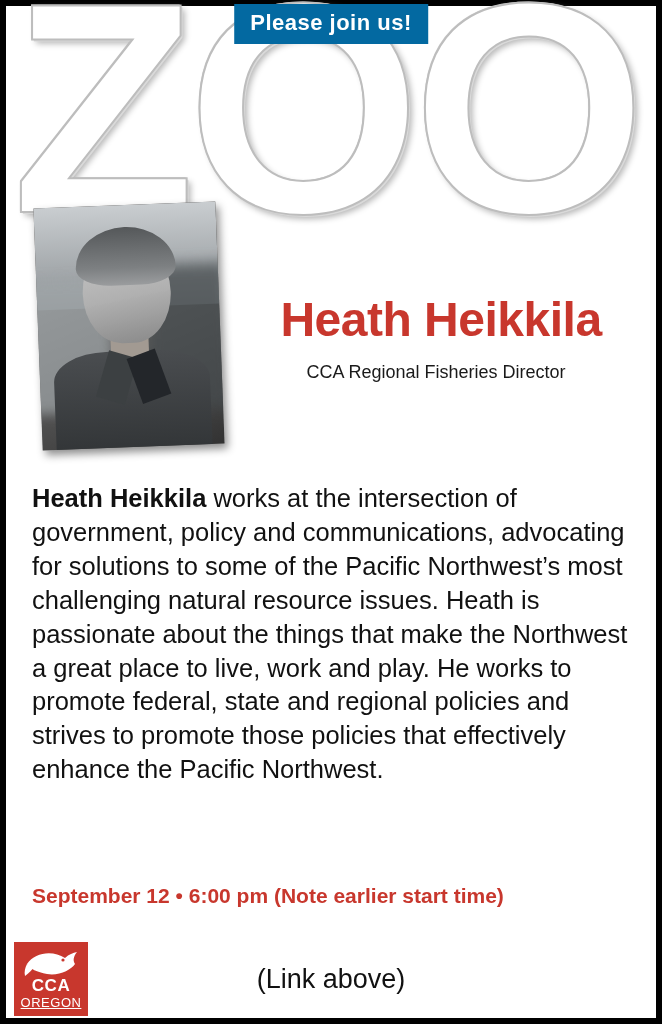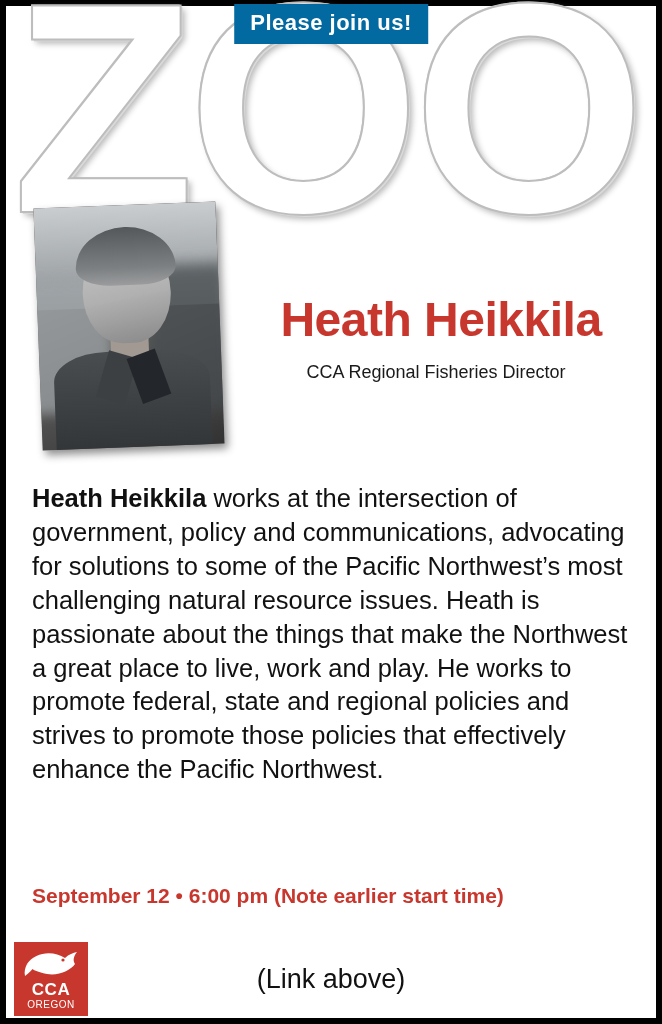--- a/index.html
+++ b/index.html
@@ -259,23 +259,24 @@
     width: 56px;
     height: 30px;
   }
   .logo .cca {
     font-weight: bold;
     font-size: 17px;
     line-height: 1;
     letter-spacing: 0.5px;
   }
   .logo .oregon {
-    font-size: 10px;
+    font-size: 13px;
     line-height: 1.4;
     letter-spacing: 0.5px;
+    text-decoration: underline;
   }
 </style>
 </head>
 <body>
 
 <div class="poster">
 
   <div class="rule-top"></div>
   <div class="rule-bottom"></div>
 

